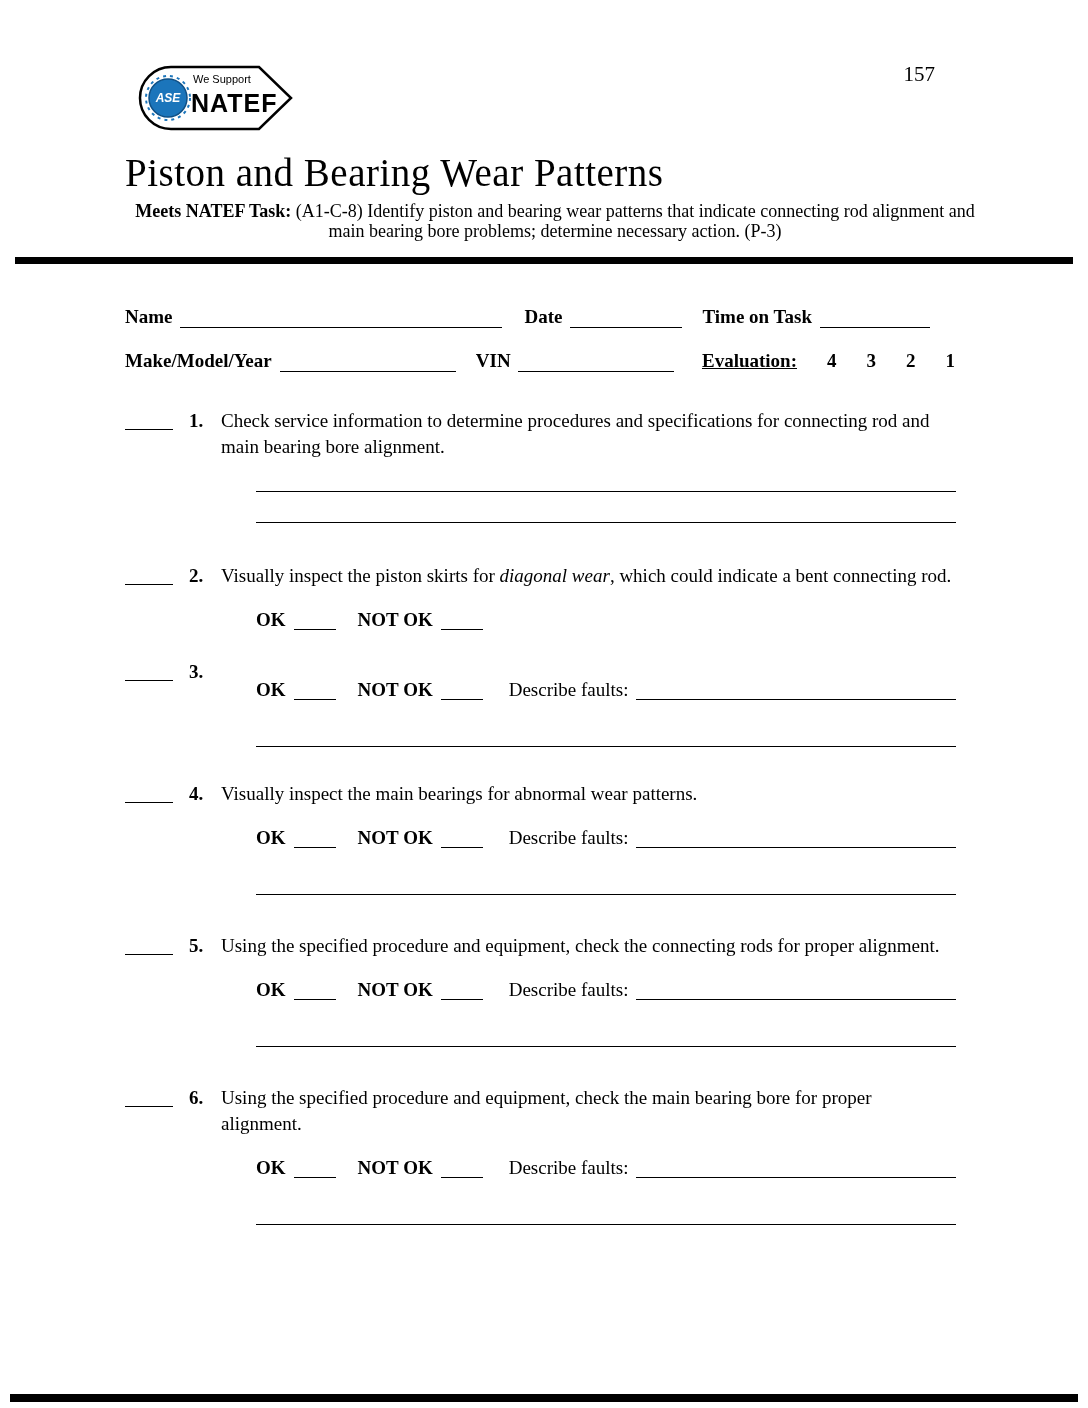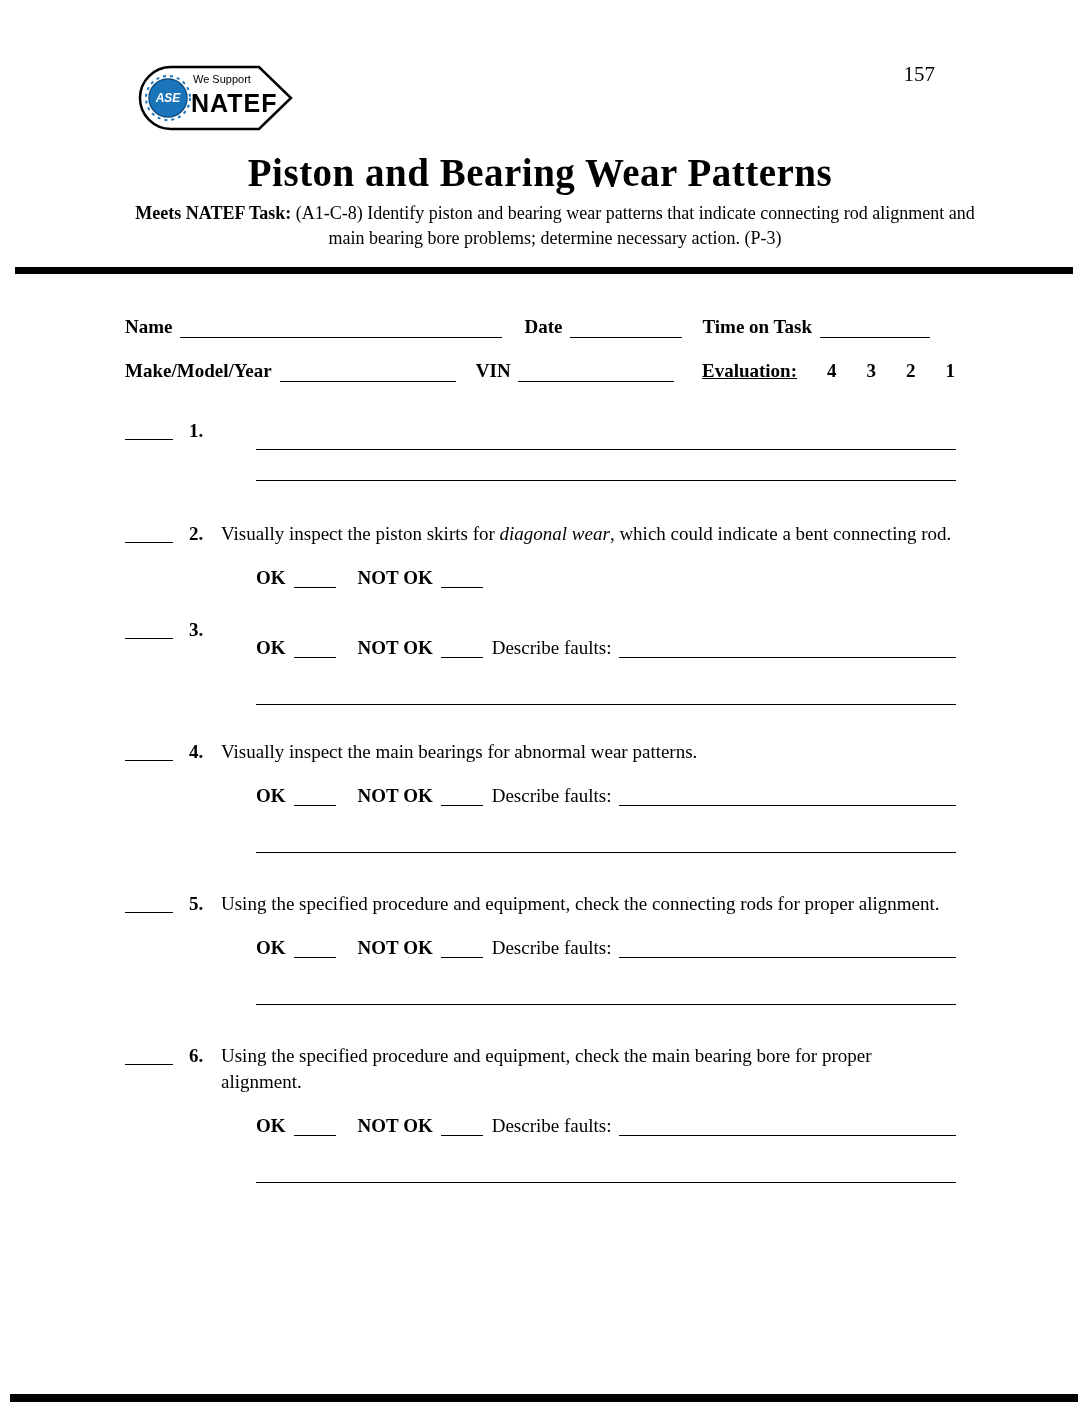--- a/index.html
+++ b/index.html
@@ -13,22 +13,22 @@
     font-family:"Liberation Serif", serif;
     overflow:hidden;
   }
   .content { padding:56px 133px 0 125px; }
 
   
   .hdr-row { position:relative; height:92px; }
   .logo-wrap { position:absolute; left:6px; top:0; }
   .page-num { position:absolute; right:20px; top:6px; font-size:21px;text-align:center; }
 
-  .title { text-align:center; font-size:39px; font-weight:bold; letter-spacing:0.5px; margin-top:2px; }
-  .subtitle { width:860px; margin:6px auto 0; text-align:center; font-size:18px; line-height:25px; }
+  .title { text-align:left; font-size:39px; font-weight:normal; letter-spacing:0.5px; margin-top:2px; }
+  .subtitle { width:860px; margin:6px auto 0; text-align:center; font-size:18px; line-height:20px; }
   .subtitle b { font-weight:bold; }
 
   .top-rule { height:7px; background:#000; margin:16px -118px 0 -110px; }
 
   
   .form-row { display:flex; align-items:flex-end; font-size:19px; }
   .form-row.r1 { margin-top:42px; }
   .form-row.r2 { margin-top:22px; }
   .lbl { font-weight:bold; white-space:nowrap;text-align:right; }
   .blank { display:inline-block; border-bottom:1.5px solid #000; height:20px; }
@@ -51,21 +51,21 @@
   .t-text i { font-style:italic;margin-top:44px; }
 
   .answer-line { margin-left:35px; width:700px; border-bottom:1.3px solid #000; height:31px; }
   .answer-line.first { margin-top:12px; height:20px; }
   .answer-line.solo { margin-top:16px; height:28px; }
 
   .ok-row { display:flex; align-items:center; margin:18px 0 0 35px; width:700px; }
   .ok-lbl { font-weight:bold; }
   .ok-blank { width:42px; border-bottom:1.5px solid #000; height:20px; margin-left:8px; }
   .gap22 { margin-left:22px; }
-  .df-lbl { margin-left:9px; white-space:nowrap; }
+  .df-lbl { margin-left:26px; white-space:nowrap; }
   .df-blank { flex:1; border-bottom:1.3px solid #000; height:20px; margin-left:8px; }
 
   .mb-t1 { margin-bottom:40px; }
   .mb-t2 { margin-bottom:26px; }
   .mb-t3 { margin-bottom:34px; }
   .mb-t4 { margin-bottom:38px; }
   .mb-t5 { margin-bottom:38px; }
 
   .bottom-rule { position:absolute; left:10px; right:10px; bottom:6px; height:8px; background:#000; }
 
@@ -117,20 +117,21 @@
       <span class="eval-num">2</span>
       <span class="eval-num">1</span>
     </div>
 
     <div class="tasks">
 
       <div class="task mb-t1">
         <span class="t-check"></span>
         <span class="t-num">1.</span>
         <div class="t-body">
+          <div class="t-text">Check service information to determine procedures and specifications for connecting rod and main bearing bore alignment.</div>
           <div class="answer-line first"></div>
           <div class="answer-line"></div>
         </div>
       </div>
 
       <div class="task mb-t2">
         <span class="t-check"></span>
         <span class="t-num">2.</span>
         <div class="t-body">
           <div class="t-text"><span>Visually inspect the piston skirts for </span><i>diagonal wear</i><span>, which could indicate a bent connecting rod.</span></div>

